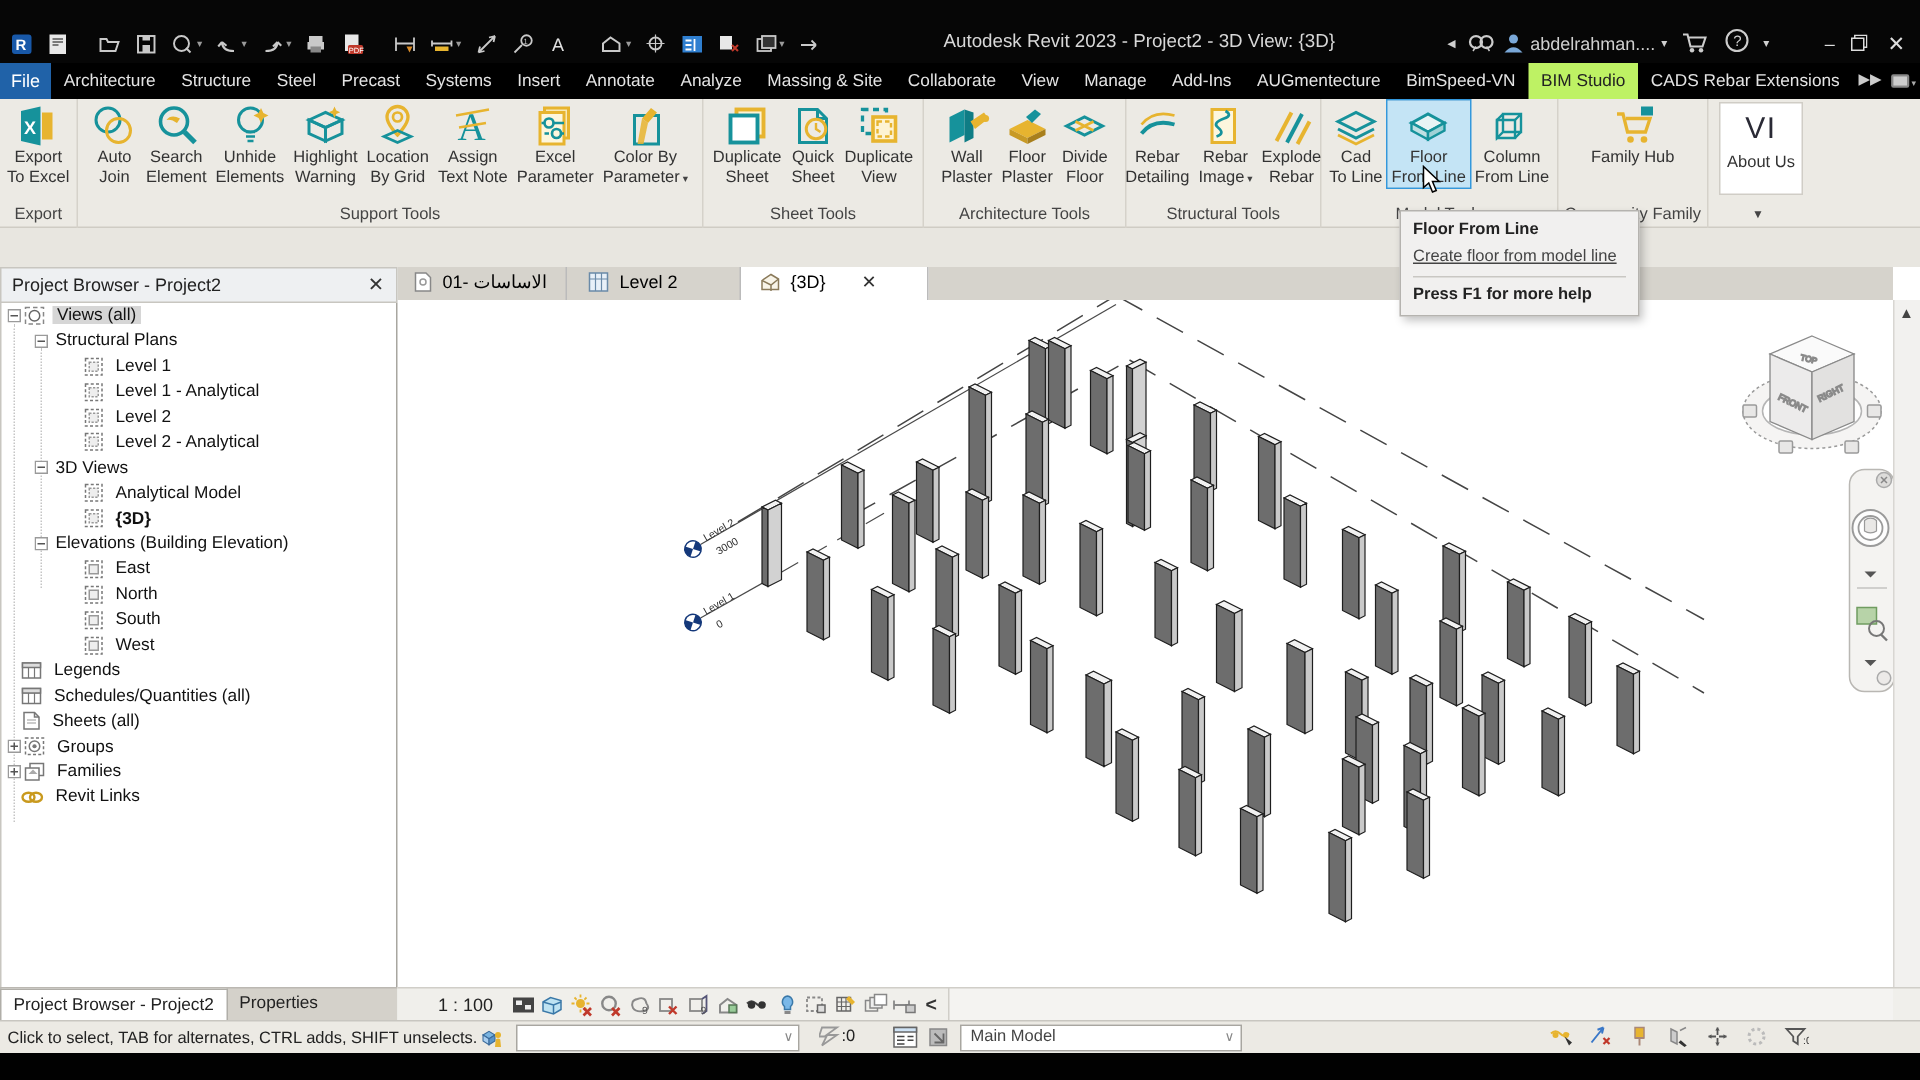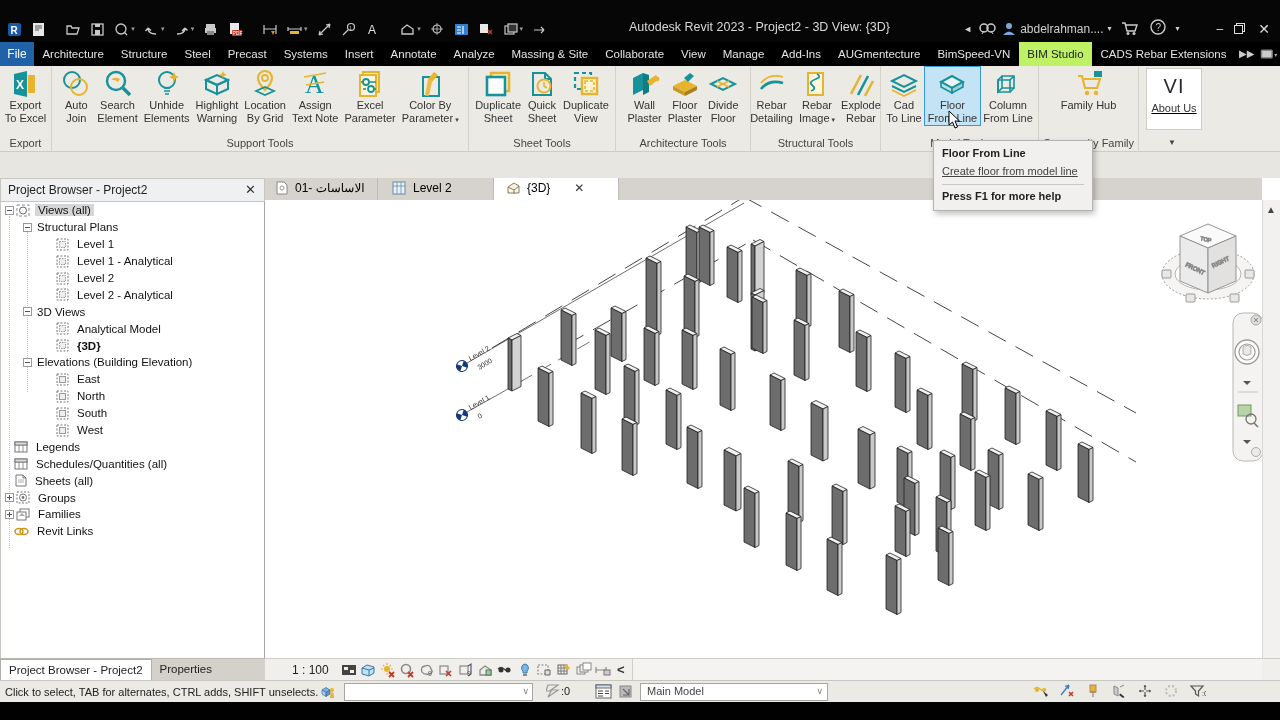--- a/index.html
+++ b/index.html
@@ -21,21 +21,21 @@
 .ribbon { position:absolute; left:0; top:66px; width:1280px; height:86px; background:#eceae4; border-bottom:1px solid #cfccc4; display:flex; }
 .rgroup { position:relative; height:86px; border-right:1px solid #d5d2ca; flex:none; }
 .rbtns { display:flex; justify-content:center; align-items:flex-start; height:70px; padding-top:1px; }
 .rbtn { display:flex; flex-direction:column; align-items:center; padding:2px 3px 0; }
 .rbtn svg { flex:none; }
 .bl { font-size:11px; color:#333; line-height:13px; white-space:nowrap; text-align:center; }
 .caret { font-size:7px; color:#444; margin-left:2px; }
 .rlabel { position:absolute; bottom:0; left:0; right:0; text-align:center; font-size:11px; color:#444; height:16px; line-height:15px; }
 .rbtn.hov { background:#c4e4f5; outline:1px solid #3398dc; }
 
-.aboutus { position:absolute; left:1146px; top:68px; width:56px; height:62px; background:#fff; border:1px solid #d0cdc6; text-align:center;text-decoration:underline; }
+.aboutus { position:absolute; left:1146px; top:68px; width:56px; height:62px; background:#fff; border:1px solid #d0cdc6; text-align:center; }
 .aboutus .vi { font-size:20px; color:#2a2a35; letter-spacing:1px; margin-top:6px; }
 .aboutus .t { font-size:11px; color:#333; margin-top:4px; }
 .aucar { position:absolute; left:1168px; top:138px; font-size:8px; color:#444; }
 
 .midstrip { position:absolute; left:0; top:152px; width:1280px; height:26px; background:#e8e6e0; }
 
 .pbheader { position:absolute; left:0; top:178px; width:265px; height:24px; background:#eef0f2; border:1px solid #c8c6c0; font-size:12px; color:#222; line-height:22px; padding-left:7px; }
 .pbx { position:absolute; right:8px; top:0; font-size:13px; color:#333; }
 .pbody { position:absolute; overflow:hidden; left:0; top:202px; width:265px; height:456px; background:#fff; border-left:1px solid #c8c6c0; border-right:1px solid #a8a6a0; overflow:hidden; }
 .trow { display:flex; align-items:center; height:16.9px; font-size:11.5px; color:#111; white-space:nowrap; }

